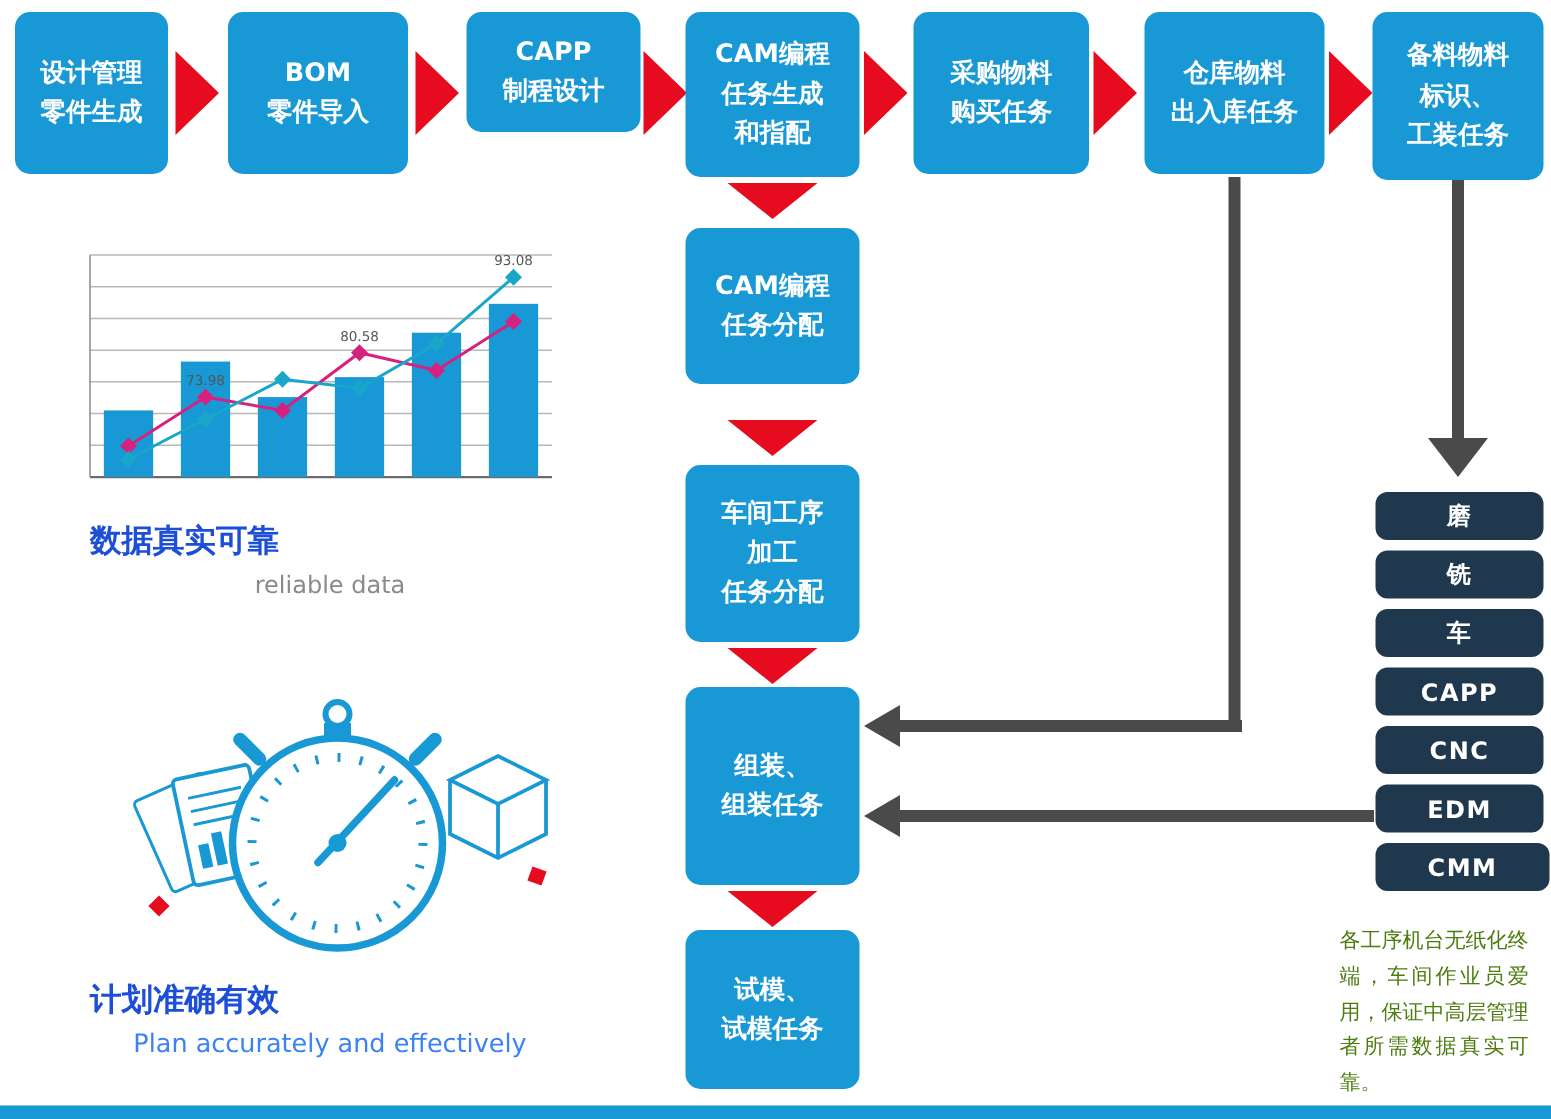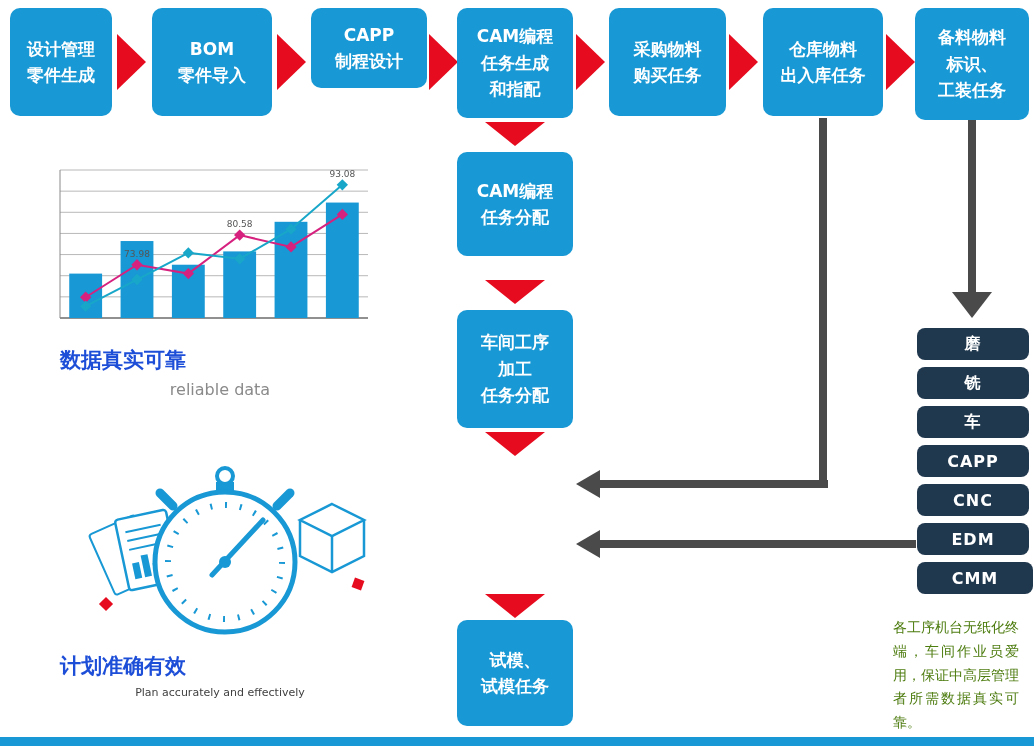--- a/index.html
+++ b/index.html
@@ -93,20 +93,22 @@
   <div class="arrow-down" style="left:485px;top:122px"></div>
   <div class="box" style="left:457px;top:152px;width:116px;height:104px">CAM编程
 任务分配</div>
 
   <div class="arrow-down" style="left:485px;top:280px"></div>
   <div class="box" style="left:457px;top:310px;width:116px;height:118px">车间工序
 加工
 任务分配</div>
 
   <div class="arrow-down" style="left:485px;top:432px"></div>
+  <div class="box" style="left:457px;top:458px;width:116px;height:132px">组装、
+组装任务</div>
 
   <div class="arrow-down" style="left:485px;top:594px"></div>
   <div class="box" style="left:457px;top:620px;width:116px;height:106px">试模、
 试模任务</div>
 
   <div class="machine" style="left:917px;top:328px;width:112px;height:32px">磨</div>
   <div class="machine" style="left:917px;top:367px;width:112px;height:32px">铣</div>
   <div class="machine" style="left:917px;top:406px;width:112px;height:32px">车</div>
   <div class="machine" style="left:917px;top:445px;width:112px;height:32px">CAPP</div>
   <div class="machine" style="left:917px;top:484px;width:112px;height:32px">CNC</div>
@@ -189,18 +191,18 @@
       <rect x="156" y="40" width="18" height="12" fill="#1898d4"></rect>
       <line x1="113" y1="64" x2="100" y2="51" stroke="#1898d4" stroke-width="9" stroke-linecap="round"></line>
       <line x1="217" y1="64" x2="230" y2="51" stroke="#1898d4" stroke-width="9" stroke-linecap="round"></line>
       <circle cx="165" cy="120" r="70" fill="#ffffff" stroke="#1898d4" stroke-width="5"></circle>
       <circle cx="165" cy="120" r="57" fill="none" stroke="#1898d4" stroke-width="6" stroke-dasharray="2 12.9"></circle>
       <line x1="152" y1="133" x2="203" y2="78" stroke="#1898d4" stroke-width="5" stroke-linecap="round"></line>
       <circle cx="165" cy="120" r="6" fill="#1898d4"></circle>
     </g>
   </svg>
   <div class="caption-cn" style="left:60px;top:652px;width:320px">计划准确有效</div>
-  <div class="caption-en" style="left:60px;top:686px;width:320px;font-size:11px;color:#404040">Plan accurately and effectively</div>
+  <div class="caption-en" style="left:60px;top:686px;width:320px;font-size:17px;color:#3b82f6">Plan accurately and effectively</div>
 
   <div class="note" style="left:893px;top:616px;width:126px">各工序机台无纸化终端，车间作业员爱用，保证中高层管理者所需数据真实可靠。</div>
 
   <div class="bottom-bar" style="left:0;top:737px;width:1034px;height:9px"></div>
 </div>
 
 </body></html>

